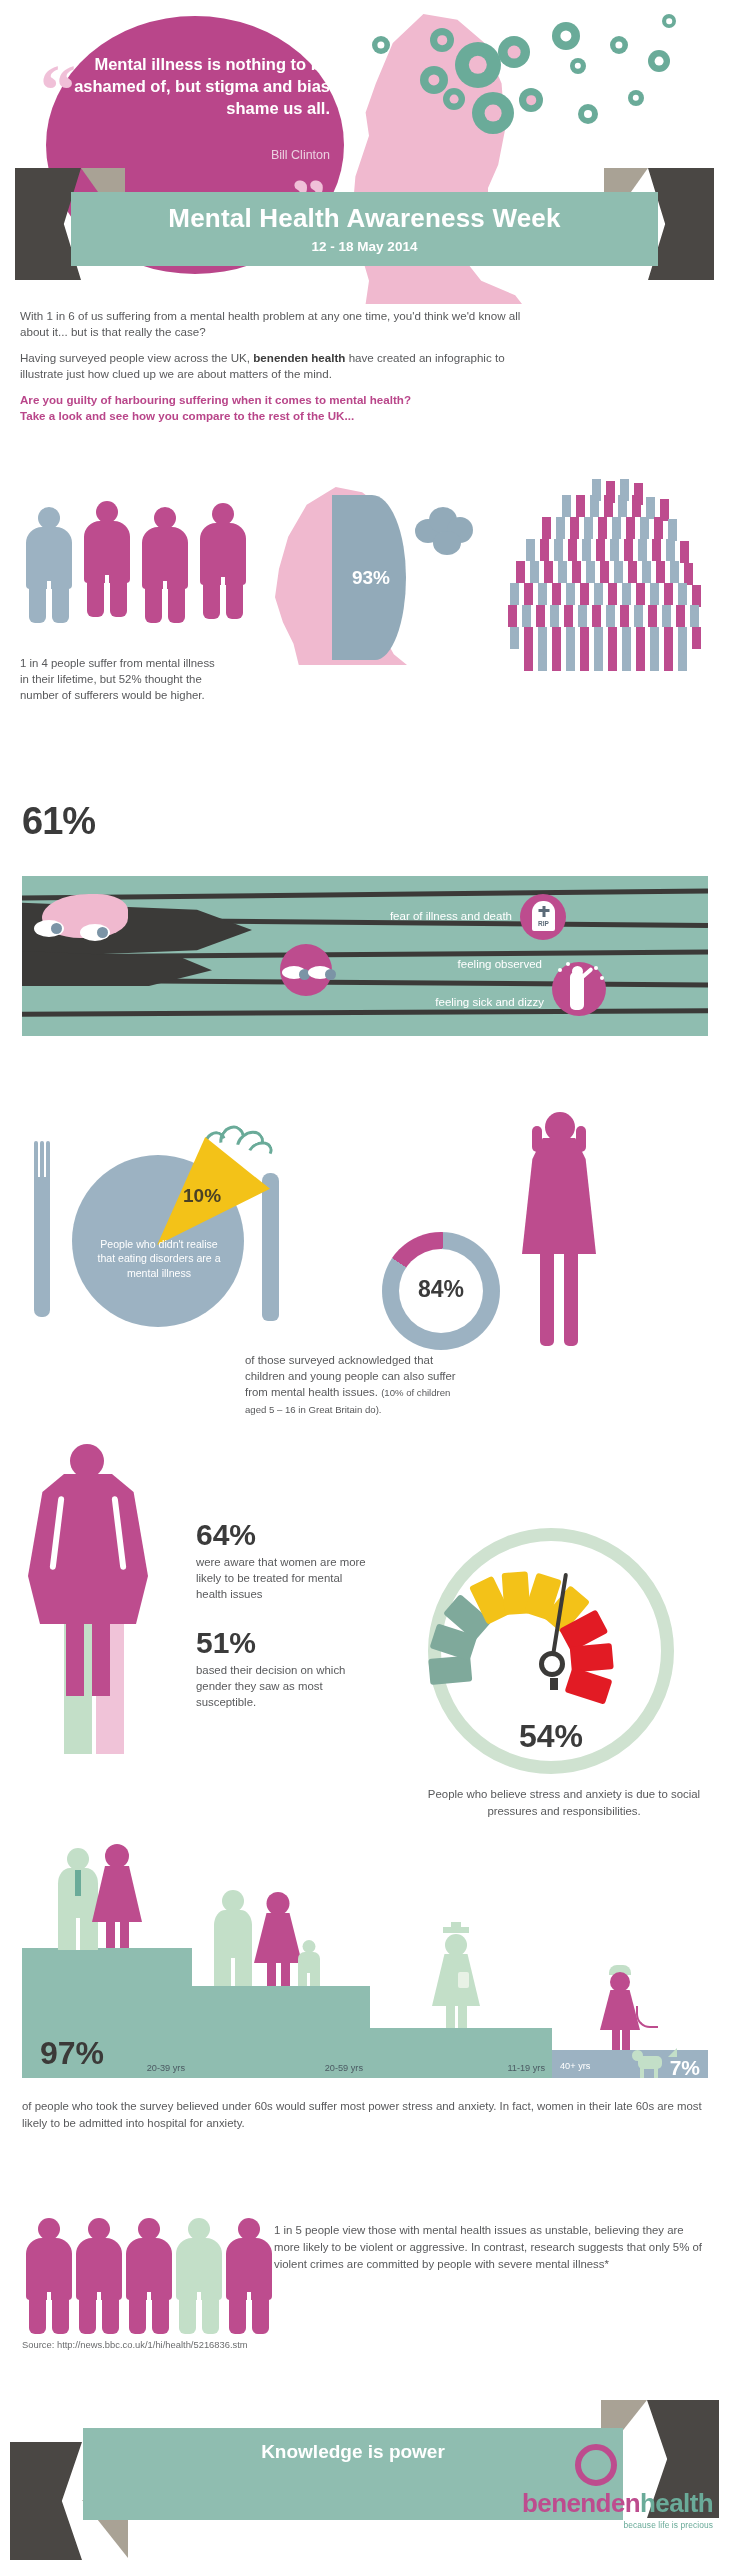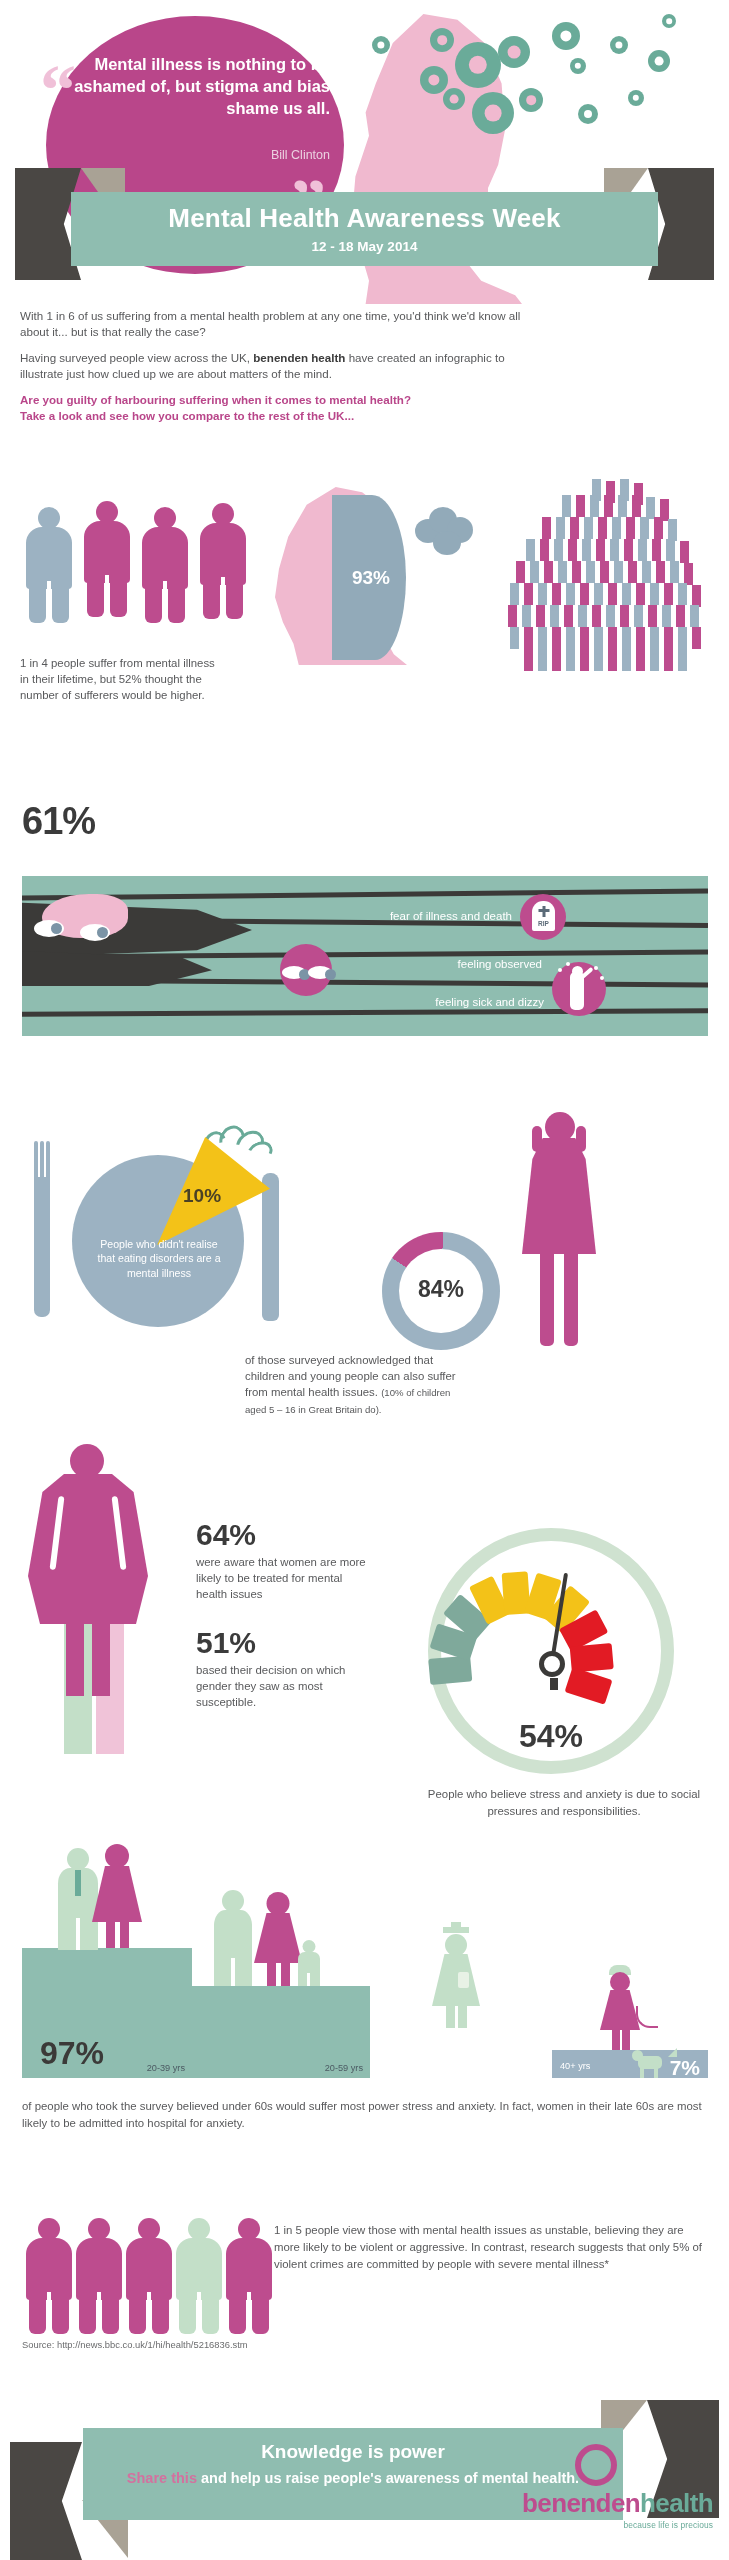--- a/index.html
+++ b/index.html
@@ -789,20 +789,23 @@
       <div class="wm-legs" style="left:13px;top:68px;width:9px;height:26px;background:#bd4c8e;"></div>
       <div class="wm-legs" style="left:27px;top:68px;width:9px;height:26px;background:#bd4c8e;"></div>
     </div>
     <div class="sfig man" style="left:298px; bottom:164px; width:22px; height:46px;">
       <div class="m-head" style="width:13px;height:13px;background:#c3dfc8;"></div>
       <div class="m-body" style="top:12px;width:22px;height:22px;background:#c3dfc8;"></div>
       <div class="m-legs" style="top:32px;width:22px;height:14px;background:#c3dfc8;"></div>
       <div class="lgap" style="left:9px;top:33px;width:3px;height:13px;"></div>
     </div>
 
+    <div class="step" style="left:370px; bottom:72px; width:182px; height:50px; background:#8fbdb0;">
+      <div class="step-label">11-19 yrs</div>
+    </div>
     <div class="sfig wom" style="left:432px; bottom:122px; width:48px; height:96px;">
       <div class="grad-cap" style="left:11px; top:-5px;"></div>
       <div class="wm-head" style="top:2px;width:22px;height:22px;background:#c3dfc8;"></div>
       <div class="wm-dress" style="top:22px;width:48px;height:52px;background:#c3dfc8;"></div>
       <div class="wm-legs" style="left:14px;top:70px;width:9px;height:26px;background:#c3dfc8;"></div>
       <div class="wm-legs" style="left:26px;top:70px;width:9px;height:26px;background:#c3dfc8;"></div>
       <div style="position:absolute;left:26px;top:40px;width:11px;height:16px;background:#e8f2e6;border-radius:2px;"></div>
     </div>
 
     <div class="step" style="left:552px; bottom:72px; width:156px; height:28px; background:#9cb2c2;">
@@ -872,21 +875,20 @@
     </div>
   </div>
 
   <div id="sec-footer">
     <div class="fribbon-tail ft-r"></div>
     <div class="fribbon-tail ft-l"></div>
     <div class="ffold-r"></div>
     <div class="ffold-l"></div>
     <div class="fribbon-main">
       <div class="f-title">Knowledge is power</div>
-      <div class="f-sub"><span class="f-share">Share this</span><span> and help us raise people's awareness of mental health.</span></div>
     </div>
     <div class="logo">
       <div class="logo-ring"></div>
       <div class="logo-word"><span class="a">benenden</span><span class="b">health</span></div>
       <div class="logo-tag">because life is precious</div>
     </div>
   </div>
 
 </div>
 

